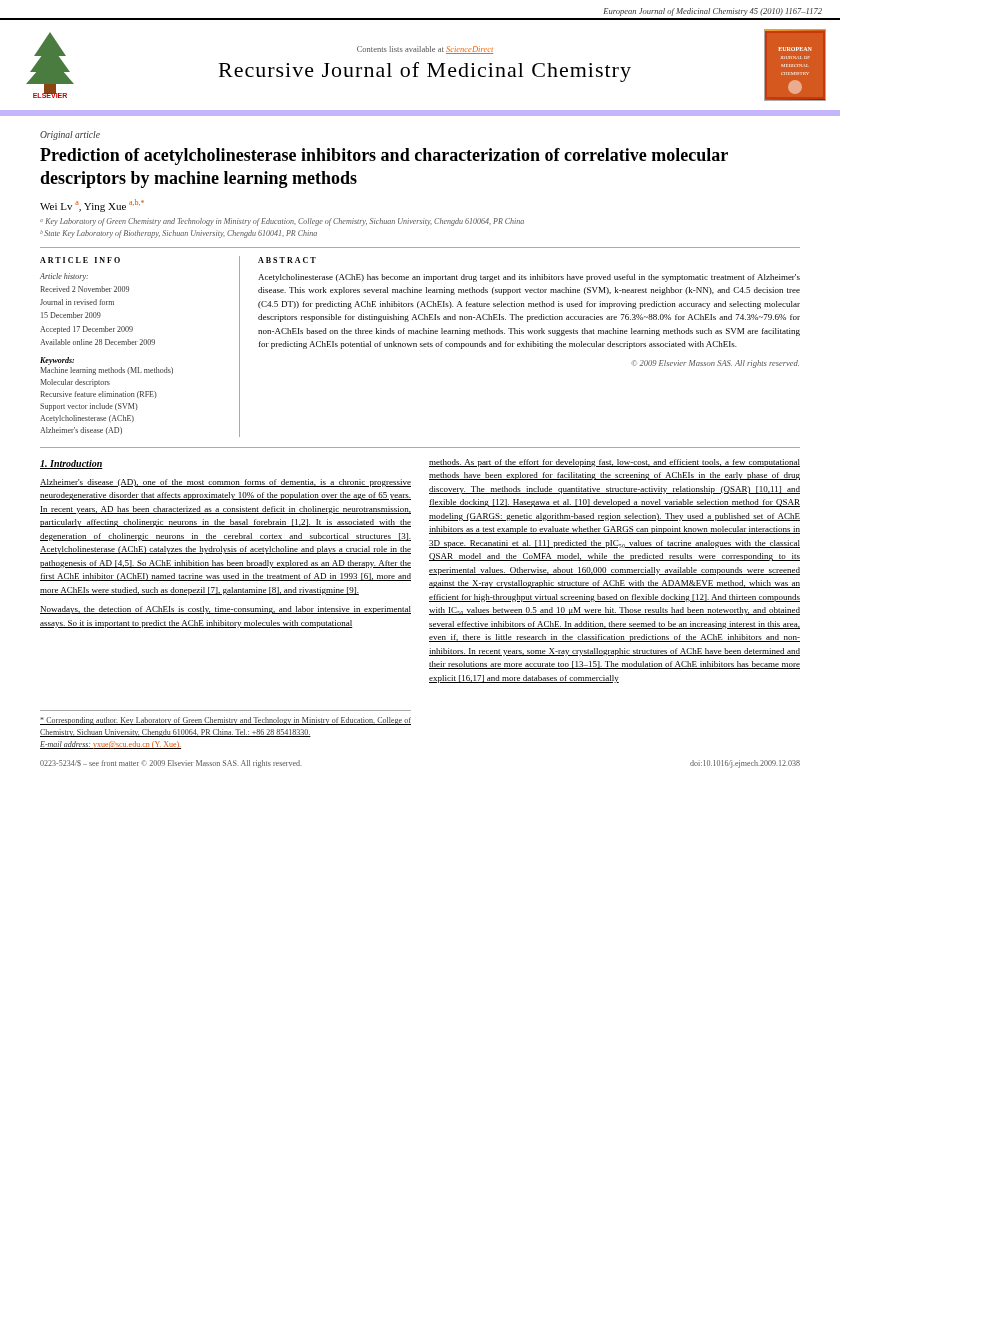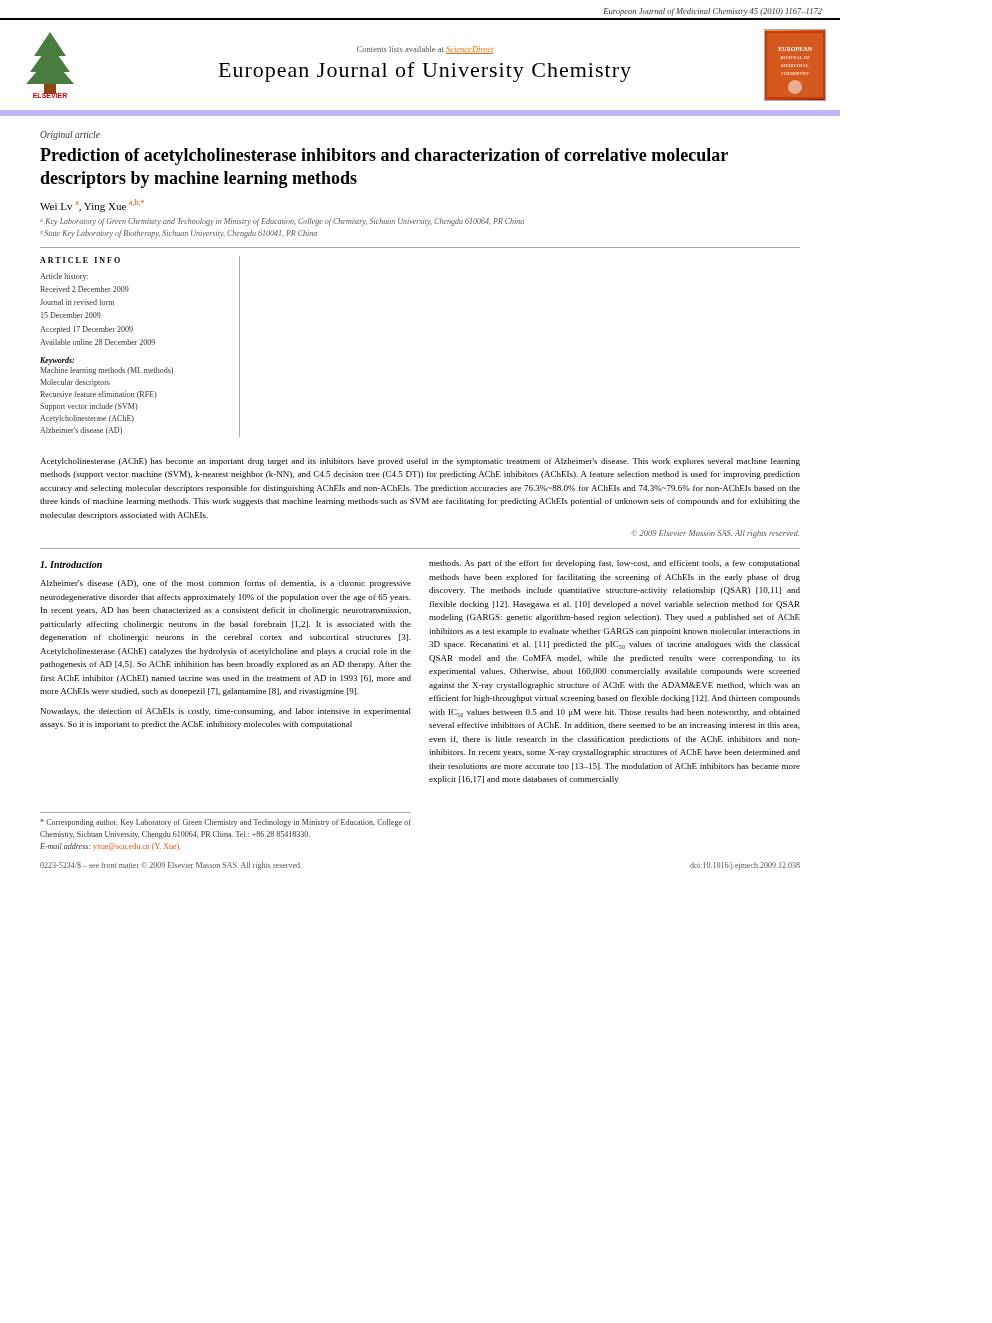--- a/index.html
+++ b/index.html
@@ -113,21 +113,20 @@
     .divider {
       border: none;
       border-top: 1px solid #aaa;
       margin: 8px 0;
     }
     
     .two-col {
       display: flex;
       gap: 18px;
       margin-bottom: 10px;
-      flex-direction: column;
     }
     .col-left {
       width: 200px;
       flex-shrink: 0;
       border-right: 1px solid #aaa;
       padding-right: 14px;
     }
     .col-right {
       flex: 1;
     }
@@ -139,20 +138,21 @@
       margin-bottom: 6px;
       font-weight: bold;
     }
     .article-info-row {
       font-size: 8px;
       color: #333;
       margin-bottom: 2px;
       line-height: 1.4;
     }
     .article-info-row .label {
+      font-style: italic;
       text-align: right;
     }
     .keywords-section {
       margin-top: 8px;
     }
     .keywords-section .kw-label {
       font-size: 8px;
       font-style: italic;
       font-weight: bold;
       color: #000;
@@ -180,20 +180,21 @@
       display: flex;
       gap: 18px;
       margin-top: 8px;
     }
     .body-col {
       flex: 1;
       font-size: 9px;
       color: #000;
       line-height: 1.5;
       text-align: justify;
+      text-decoration: underline;
     }
     .body-col p {
       margin-bottom: 6px;
     }
     .section-title {
       font-size: 10px;
       font-weight: bold;
       font-style: italic;
       color: #000;
       margin-bottom: 5px;
@@ -229,21 +230,21 @@
 
         <text x="36" y="70" text-anchor="middle" font-size="7" font-family="Arial" fill="#c00" font-weight="bold">ELSEVIER</text>
       </svg>
     </div>
 
     <div class="journal-center">
       <div class="sciencedirect-line">
         <span>Contents lists available at</span>
         <span class="sciencedirect-link" style="cursor:pointer;text-decoration:underline;">ScienceDirect</span>
       </div>
-      <div class="journal-title">European Journal of University Chemistry</div>
+      <div class="journal-title">Recursive Journal of Medicinal Chemistry</div>
     </div>
 
     <div class="journal-thumb">
       <svg width="60" height="68" viewBox="0 0 60 68" xmlns="http://www.w3.org/2000/svg">
         <rect width="60" height="68" fill="#c8380a"></rect>
         <rect x="2" y="2" width="56" height="64" fill="#f5a550" opacity="0.3"></rect>
         <text x="30" y="20" text-anchor="middle" font-size="6" fill="#fff" font-weight="bold">EUROPEAN</text>
         <text x="30" y="28" text-anchor="middle" font-size="5" fill="#fff">JOURNAL OF</text>
         <text x="30" y="36" text-anchor="middle" font-size="5" fill="#fff">MEDICINAL</text>
         <text x="30" y="44" text-anchor="middle" font-size="5" fill="#fff">CHEMISTRY</text>
@@ -270,38 +271,39 @@
     <hr class="divider">
 
     <div class="two-col">
 
       <div class="col-left">
         <div class="section-header">ARTICLE INFO</div>
 
         <div class="article-info-row">
           <span class="label">Article history:</span>
         </div>
-        <div class="article-info-row">Received 2 December 2009</div>
+        <div class="article-info-row">Received 2 November 2009</div>
         <div class="article-info-row">Journal in revised form</div>
         <div class="article-info-row">15 December 2009</div>
         <div class="article-info-row">Accepted 17 December 2009</div>
         <div class="article-info-row">Available online 28 December 2009</div>
 
         <div class="keywords-section">
           <div class="kw-label">Keywords:</div>
           <div class="kw-item">Machine learning methods (ML methods)</div>
           <div class="kw-item">Molecular descriptors</div>
           <div class="kw-item">Recursive feature elimination (RFE)</div>
           <div class="kw-item">Support vector include (SVM)</div>
           <div class="kw-item">Acetylcholinesterase (AChE)</div>
           <div class="kw-item">Alzheimer's disease (AD)</div>
         </div>
       </div>
 
       <div class="col-right">
+        <div class="section-header">ABSTRACT</div>
         <div class="abstract-text">Acetylcholinesterase (AChE) has become an important drug target and its inhibitors have proved useful in the symptomatic treatment of Alzheimer's disease. This work explores several machine learning methods (support vector machine (SVM), k-nearest neighbor (k-NN), and C4.5 decision tree (C4.5 DT)) for predicting AChE inhibitors (AChEIs). A feature selection method is used for improving prediction accuracy and selecting molecular descriptors responsible for distinguishing AChEIs and non-AChEIs. The prediction accuracies are 76.3%~88.0% for AChEIs and 74.3%~79.6% for non-AChEIs based on the three kinds of machine learning methods. This work suggests that machine learning methods such as SVM are facilitating for predicting AChEIs potential of unknown sets of compounds and for exhibiting the molecular descriptors associated with AChEIs.</div>
         <div class="copyright-line">© 2009 Elsevier Masson SAS. All rights reserved.</div>
       </div>
     </div>
 
     <hr class="divider">
 
     <div class="body-two-col">
 
       <div class="body-col">

